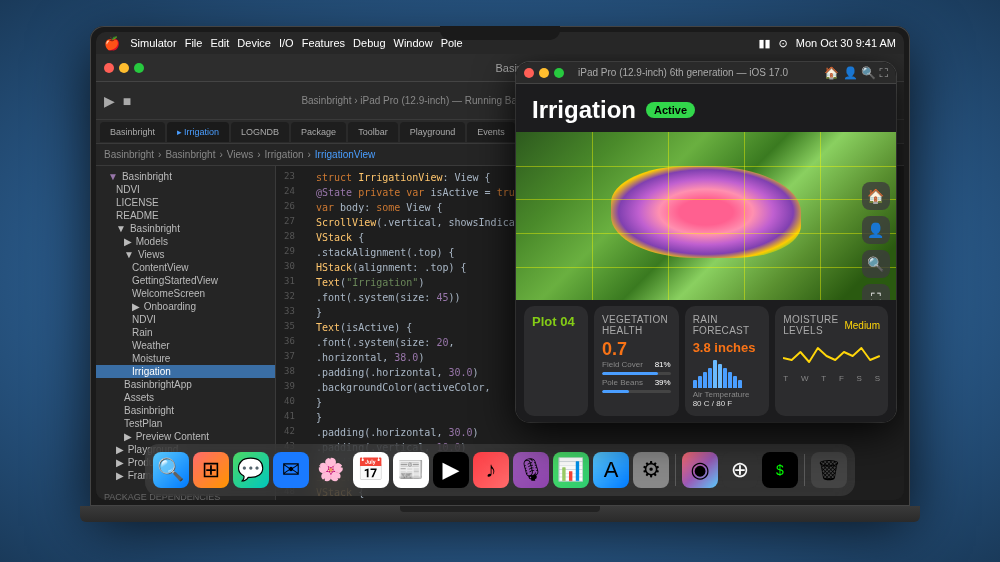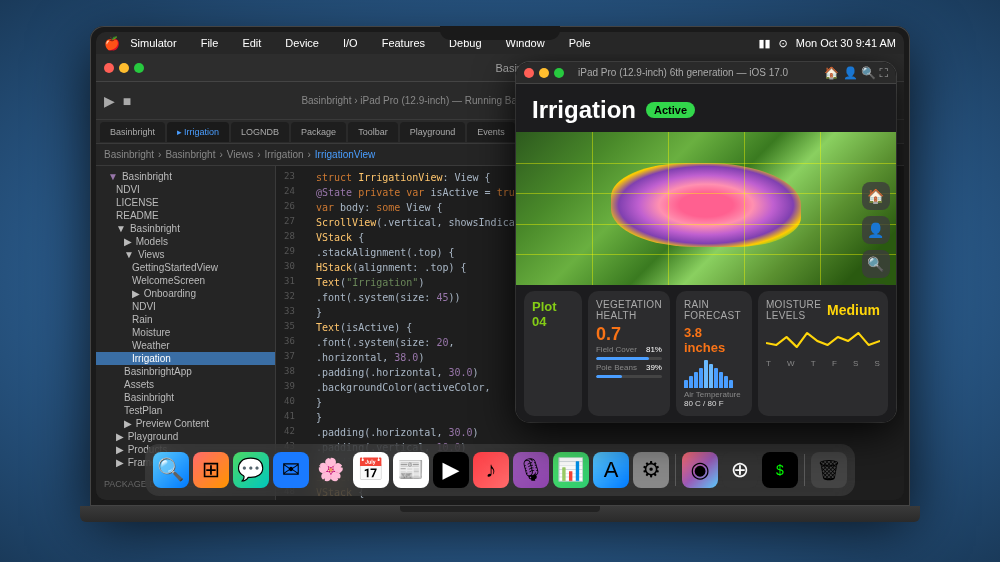--- a/index.html
+++ b/index.html
@@ -65,21 +65,21 @@
     .menubar-left {
       display: flex;
       align-items: center;
       gap: 10px;
     }
     .apple-logo {
       font-size: 13px;
     }
     .menu-items {
       display: flex;
-      gap: 24px;
+      gap: 8px;
       font-size: 11px;
     }
     .menubar-right {
       margin-left: auto;
       display: flex;
       align-items: center;
       gap: 8px;
       font-size: 11px;
     }
     
@@ -367,23 +367,23 @@
     .bar {
       width: 4px;
       background: #4a9eff;
       border-radius: 1px 1px 0 0;
     }
     .line-chart {
       width: 100%;
       height: 30px;
     }
     .moisture-text {
-      font-size: 14px;
+      font-size: 10px;
       color: #ffd60a;
-      font-weight: 700;
+      font-weight: 400;
     }
     
     .dock {
       position: absolute;
       bottom: 4px;
       left: 50%;
       transform: translateX(-50%);
       height: 52px;
       background: rgba(60,60,60,0.7);
       border-radius: 14px;
@@ -532,27 +532,28 @@
                 <span>Basinbright</span>
               </div>
             <div class="nav-item nav-indent-2">
                 <span>▶</span> 
                 <span>Models</span>
               </div>
             <div class="nav-item nav-indent-2">
                 <span>▼</span> 
                 <span>Views</span>
               </div>
+            <div class="nav-item nav-indent-3">ContentView</div>
             <div class="nav-item nav-indent-3">GettingStartedView</div>
             <div class="nav-item nav-indent-3">WelcomeScreen</div>
             <div class="nav-item nav-indent-3"><span>▶</span> Onboarding</div>
             <div class="nav-item nav-indent-3">NDVI</div>
             <div class="nav-item nav-indent-3">Rain</div>
+            <div class="nav-item nav-indent-3">Weather</div>
             <div class="nav-item nav-indent-3">Moisture</div>
-            <div class="nav-item nav-indent-3">Weather</div>
             <div class="nav-item nav-indent-3 selected">Irrigation</div>
             <div class="nav-item nav-indent-2">BasinbrightApp</div>
             <div class="nav-item nav-indent-2">Assets</div>
             <div class="nav-item nav-indent-2">Basinbright</div>
             <div class="nav-item nav-indent-2">TestPlan</div>
             <div class="nav-item nav-indent-2"><span>▶</span> Preview Content</div>
             <div class="nav-item nav-indent-1"><span>▶</span> Playground</div>
             <div class="nav-item nav-indent-1"><span>▶</span> Products</div>
             <div class="nav-item nav-indent-1"><span>▶</span> Frameworks</div>
             <div class="nav-section-header" style="margin-top:6px;">Package Dependencies</div>

